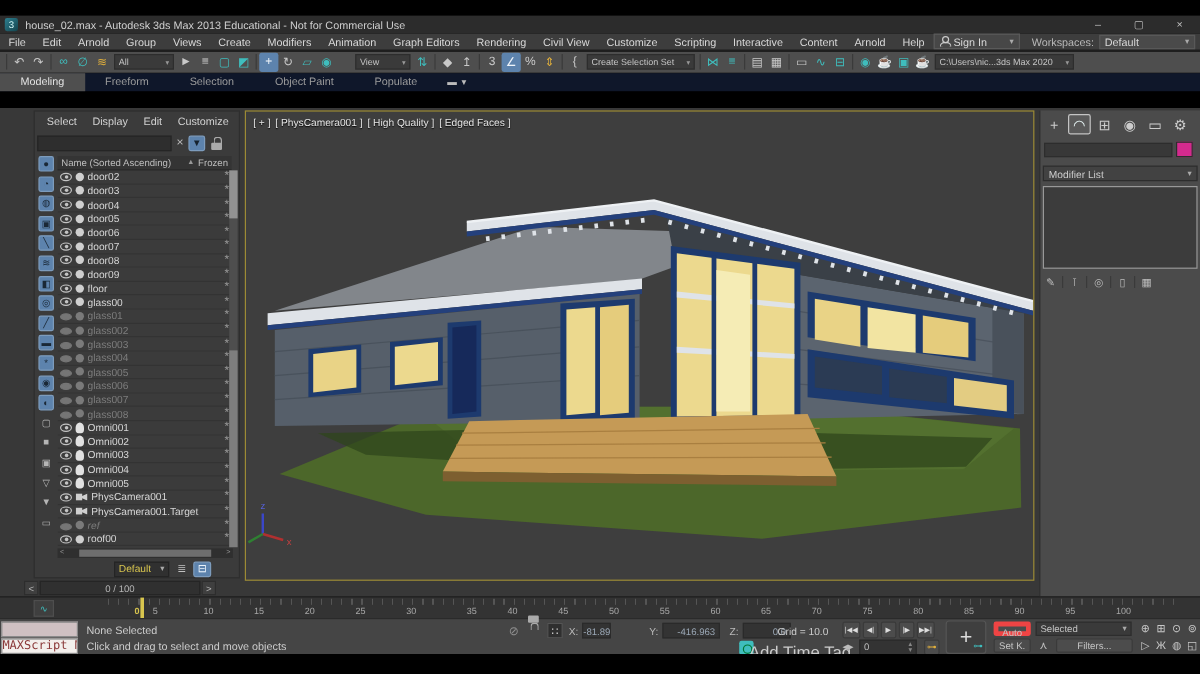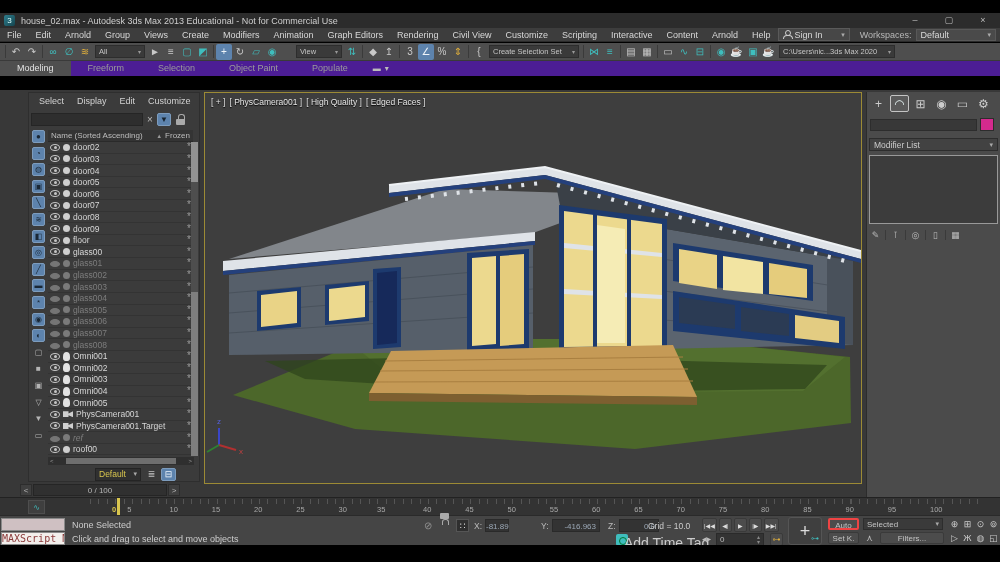--- a/index.html
+++ b/index.html
@@ -28,21 +28,21 @@
 #toolbar{left:0;top:43px;width:1000px;height:18px;background:#4e4e4e;display:flex;align-items:center;padding-left:3px;border-bottom:1px solid #3a3a3a}
 .tb-btn{flex:0 0 16px;width:16px;height:16px;display:flex;align-items:center;justify-content:center;font-size:10px;color:#c9c9c9;border-radius:2px}
 .tb-btn.hl{background:var(--accent-blue);color:#eef4fa}
 .c-teal{color:var(--teal)} .c-yellow{color:var(--yellow)}
 .tb-sep{flex:0 0 1px;width:1px;height:13px;background:#3a3a3a;margin:0 2px}
 .tb-dd{height:13px;background:#3a3a3a;border:1px solid #2d2d2d;display:flex;align-items:center;font-size:7.5px;color:#c4c4c4;padding:0 3px;margin:0 2px;flex-shrink:0;white-space:nowrap;overflow:hidden}
 .tb-dd-label{flex:1;overflow:hidden;white-space:nowrap}
 .tb-dd-arrow{font-size:6px;color:#999;margin-left:2px}
 
 
-#ribbon{left:0;top:61px;width:1000px;height:15px;background:#4c1d95;display:flex;align-items:stretch;font-size:9px;color:#9b9b9b}
+#ribbon{left:0;top:61px;width:1000px;height:15px;background:#0f172a;display:flex;align-items:stretch;font-size:9px;color:#9b9b9b}
 .ribbon-tab{padding:0 17px;line-height:15px}
 .ribbon-tab.active{background:#4f4f4f;color:#e2e2e2}
 .ribbon-icons{display:flex;align-items:center;gap:4px;color:#bbb;font-size:8px;padding-left:8px}
 #ribbon-sub{left:0;top:76px;width:1000px;height:14px;background:#3a3a3a;border-bottom:1px solid #2c2c2c}
 #polytab{position:absolute;left:28px;top:0;width:112px;height:14px;background:#464646;color:#c8c8c8;font-size:9px;text-align:center;line-height:14px}
 
 
 #workarea{left:0;top:90px;width:1000px;height:407px;background:#383838}
 #gutter-arrow{left:2px;top:430px;width:14px;height:12px;background:#3f3f3f;border:1px solid #555;color:#bbb;font-size:6px;text-align:center;line-height:11px;border-radius:2px}
 #layout-tab-btn{left:3px;top:462px;width:21px;height:20px;background:#5a7da3;border:1px solid #82a3c6;border-radius:3px}
@@ -137,21 +137,21 @@
 #att-icon::after{content:"";position:absolute;left:3px;top:3px;width:6px;height:6px;border:1px solid #073;border-radius:50%}
 #att-label{position:absolute;left:624px;top:19px;font-size:14px}
 #transport{position:absolute;left:702px;top:2px;display:flex;gap:2px}
 .tr-btn{min-width:13px;height:14px;background:#4c4c4c;border:1px solid #3a3a3a;border-radius:2px;color:#ddd;font-size:6px;display:flex;align-items:center;justify-content:center;padding:0 1px}
 #spin-arrows{position:absolute;left:702px;top:19px;color:#bbb;font-size:6px}
 #frame-field{position:absolute;left:716px;top:17px;width:48px;height:13px;background:#333;border:1px solid #2a2a2a;color:#bbb;font-size:8px;padding:1px 3px;display:flex;justify-content:space-between}
 #frame-field .spin{color:#888;font-size:6px;line-height:5px}
 #keymode-icon{position:absolute;left:770px;top:17px;width:13px;height:13px;background:#4c4c4c;border:1px solid #3a3a3a;border-radius:2px;color:var(--yellow);font-size:8px;text-align:center;line-height:12px}
 #setkey-btn{position:absolute;left:788px;top:1px;width:34px;height:28px;background:#3f3f3f;border:1px solid #555;border-radius:3px;color:#dcdcdc;font-size:18px;text-align:center;line-height:26px}
 #setkey-btn .key{position:absolute;right:2px;bottom:1px;color:var(--teal);font-size:8px;line-height:8px}
-#auto-btn{position:absolute;left:828px;top:2px;width:31px;height:12px;background:#4c4c4c;border:2px solid #ef4444;border-radius:2px;color:#c4c4c4;font-size:8px;text-align:center;line-height:11px}
+#auto-btn{position:absolute;left:828px;top:2px;width:31px;height:12px;background:#4c4c4c;border:4px solid #ef4444;border-radius:2px;color:#c4c4c4;font-size:8px;text-align:center;line-height:11px}
 #setk-btn{position:absolute;left:828px;top:16px;width:31px;height:12px;background:#4c4c4c;border:1px solid #3a3a3a;border-radius:2px;color:#c4c4c4;font-size:8px;text-align:center;line-height:11px}
 #selected-dd{position:absolute;left:863px;top:2px;width:80px;height:12px;background:#3a3a3a;border:1px solid #2d2d2d;color:#c4c4c4;font-size:8px;display:flex;align-items:center;justify-content:space-between;padding:0 3px}
 #character-icon{position:absolute;left:863px;top:16px;width:13px;height:12px;color:#bbb;font-size:9px;text-align:center;line-height:12px}
 #filters-btn{position:absolute;left:880px;top:16px;width:64px;height:12px;background:#4c4c4c;border:1px solid #3a3a3a;border-radius:2px;color:#c4c4c4;font-size:8px;text-align:center;line-height:11px}
 #nav-grid{position:absolute;left:948px;top:1px;width:52px;display:flex;flex-wrap:wrap}
 .nav-btn{width:13px;height:14px;display:flex;align-items:center;justify-content:center;color:#c9c9c9;font-size:9px}
 #bottomblack{left:0;top:545px;width:1000px;height:17px;background:#000}
 #topblack{left:0;top:0;width:1000px;height:13px;background:#000}
 </style>
 </head>
@@ -631,21 +631,21 @@
     <div id="tl-mini">∿</div>
     <div id="ruler">
       <div class="ticks"></div>
       <div id="tl-labels">
           <span class="tl-num" style="left: 79.25px;">5</span>
           <span class="tl-num" style="left: 121.5px;">10</span>
           <span class="tl-num" style="left: 163.75px;">15</span>
           <span class="tl-num" style="left: 206px;">20</span>
           <span class="tl-num" style="left: 248.25px;">25</span>
           <span class="tl-num" style="left: 290.5px;">30</span>
-          <span class="tl-num" style="left: 329px;">35</span>
+          <span class="tl-num" style="left: 341px;">35</span>
           <span class="tl-num" style="left: 375px;">40</span>
           <span class="tl-num" style="left: 417.25px;">45</span>
           <span class="tl-num" style="left: 459.5px;">50</span>
           <span class="tl-num" style="left: 501.75px;">55</span>
           <span class="tl-num" style="left: 544px;">60</span>
           <span class="tl-num" style="left: 586.25px;">65</span>
           <span class="tl-num" style="left: 628.5px;">70</span>
           <span class="tl-num" style="left: 670.75px;">75</span>
           <span class="tl-num" style="left: 713px;">80</span>
           <span class="tl-num" style="left: 755.25px;">85</span>

